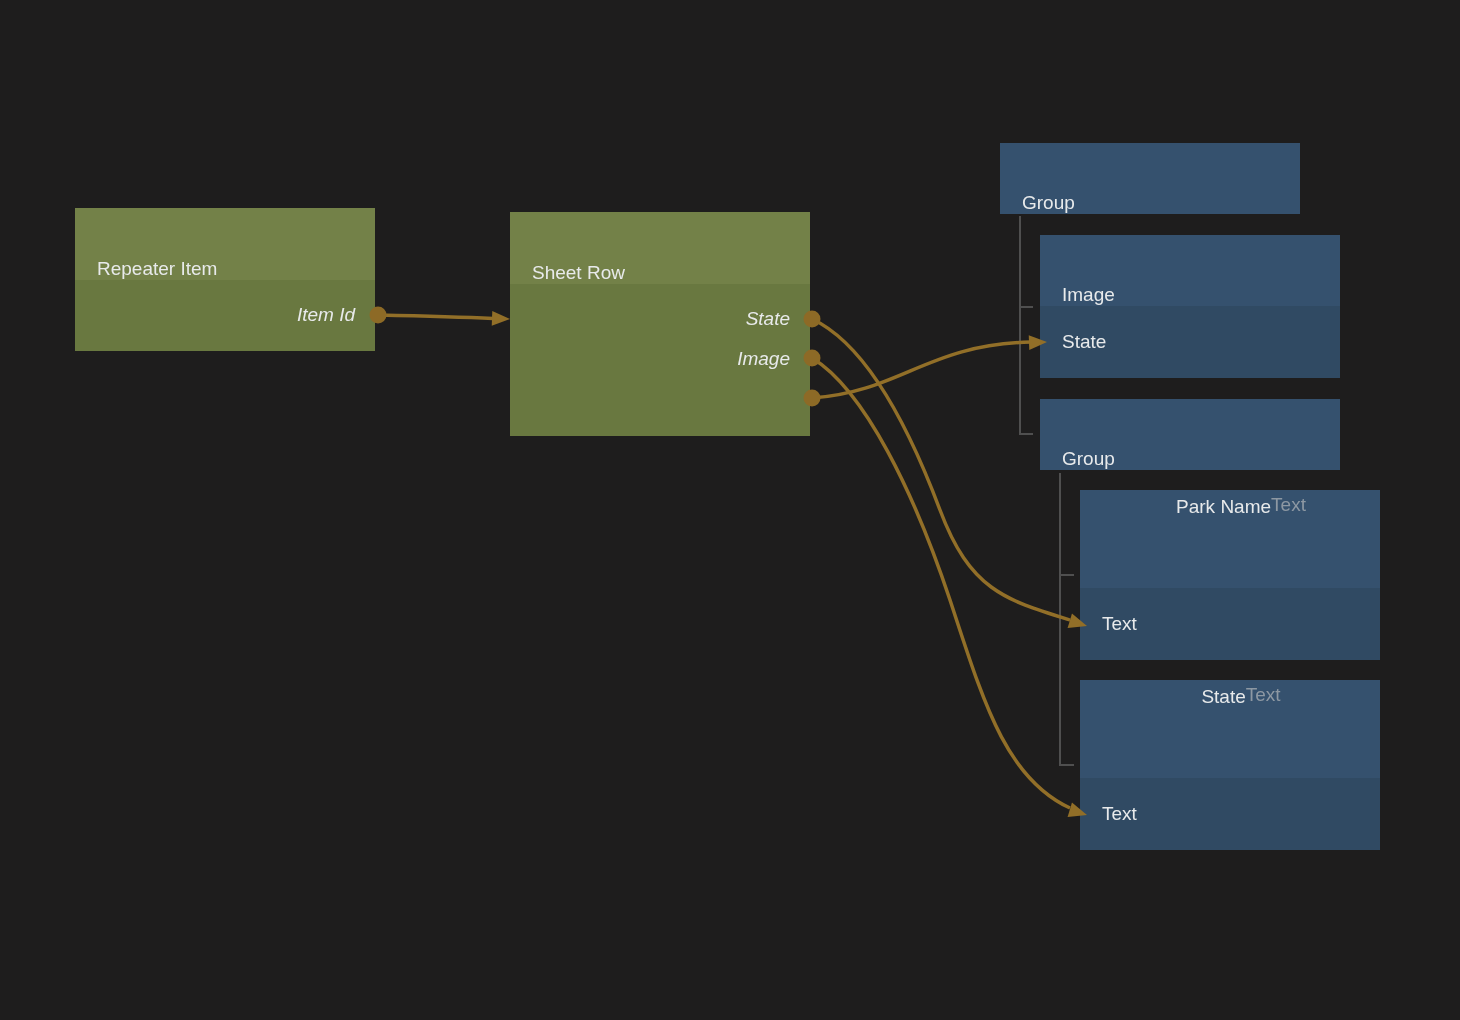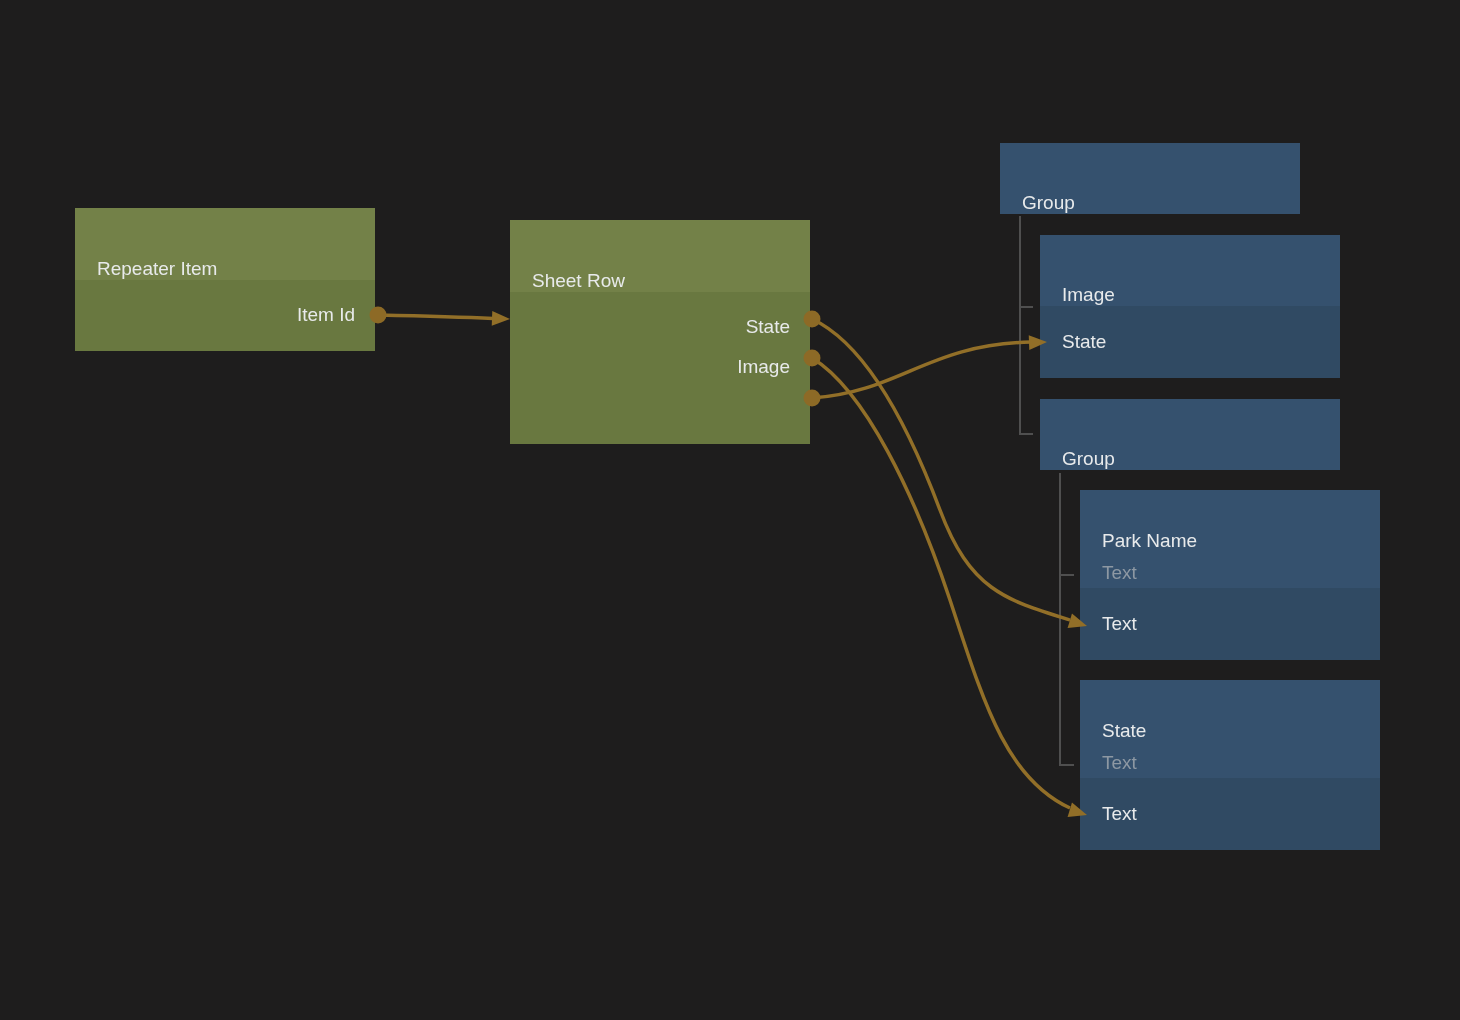--- a/index.html
+++ b/index.html
@@ -31,42 +31,43 @@
   .node-header {
     height: 72px;
     display: flex;
     align-items: flex-end;
     padding-left: 22px;
     box-sizing: border-box;
   }
   .node-header.short { height: 71px; }
   .node-header.tall {
     height: 98px;
-    flex-direction: column;
+    flex-direction: row;
     align-items: flex-start;
-    justify-content: flex-end;
+    justify-content: center;
     padding-left: 22px;
   }
   .node-header .subtitle {
     color: #8d98a3;
     line-height: 30px;
   }
   .node-header .title-line { line-height: 34px; }
 
   .port-rows {
     padding-top: 15px;
     padding-bottom: 16px;
     box-sizing: border-box;
   }
   .port-row {
     height: 40px;
     line-height: 40px;
     display: flex;
     justify-content: space-between;
     padding: 0 20px;
+    font-style: italic;
   }
   .port-row .left-port { text-align: left; }
   .port-row .right-port { margin-left: auto; text-align: right; }
 
   .single-input-body {
     height: 72px;
     display: flex;
     align-items: center;
     padding-left: 22px;
     box-sizing: border-box;
@@ -91,21 +92,21 @@
     <div class="node-header hdr-green">
       <span>Repeater Item</span>
     </div>
     <div class="body-green repeater-body">
       <div class="port-row">
         <span class="right-port">Item Id</span>
       </div>
     </div>
   </div>
 
-  <div class="node" style="left:510px; top:212px;margin-top:8px;">
+  <div class="node" style="left:510px; top:212px;">
     <div class="node-header hdr-green">
       <span>Sheet Row</span>
     </div>
     <div class="body-green port-rows" style="height:152px;">
       <div class="port-row">
         <span class="right-port">State</span>
       </div>
       <div class="port-row">
         <span class="right-port">Image</span>
       </div>

